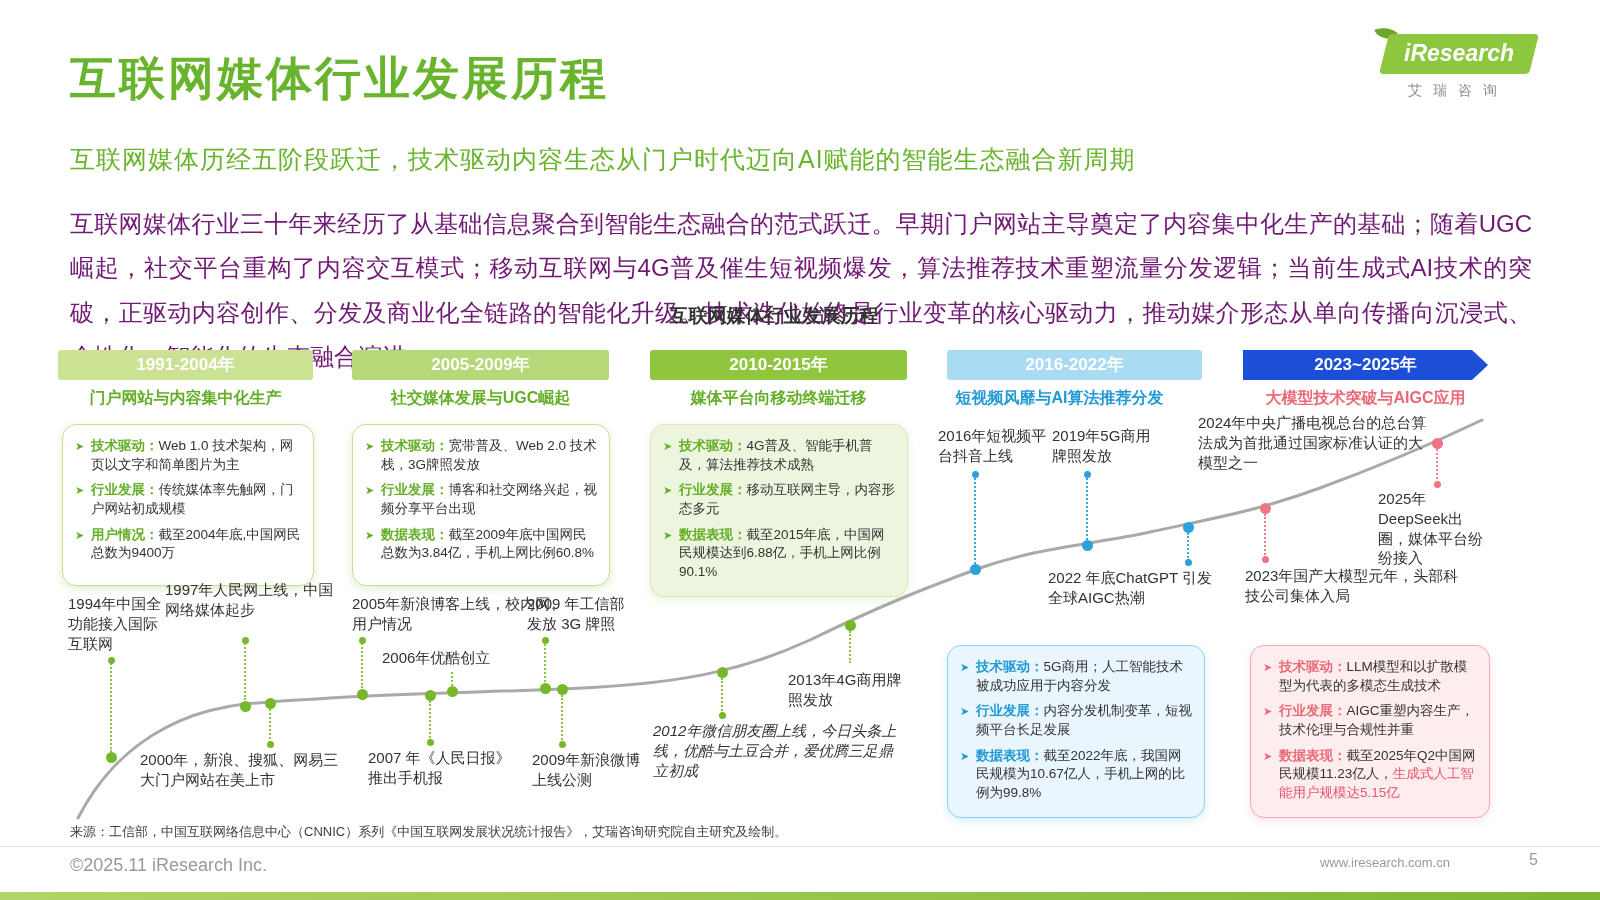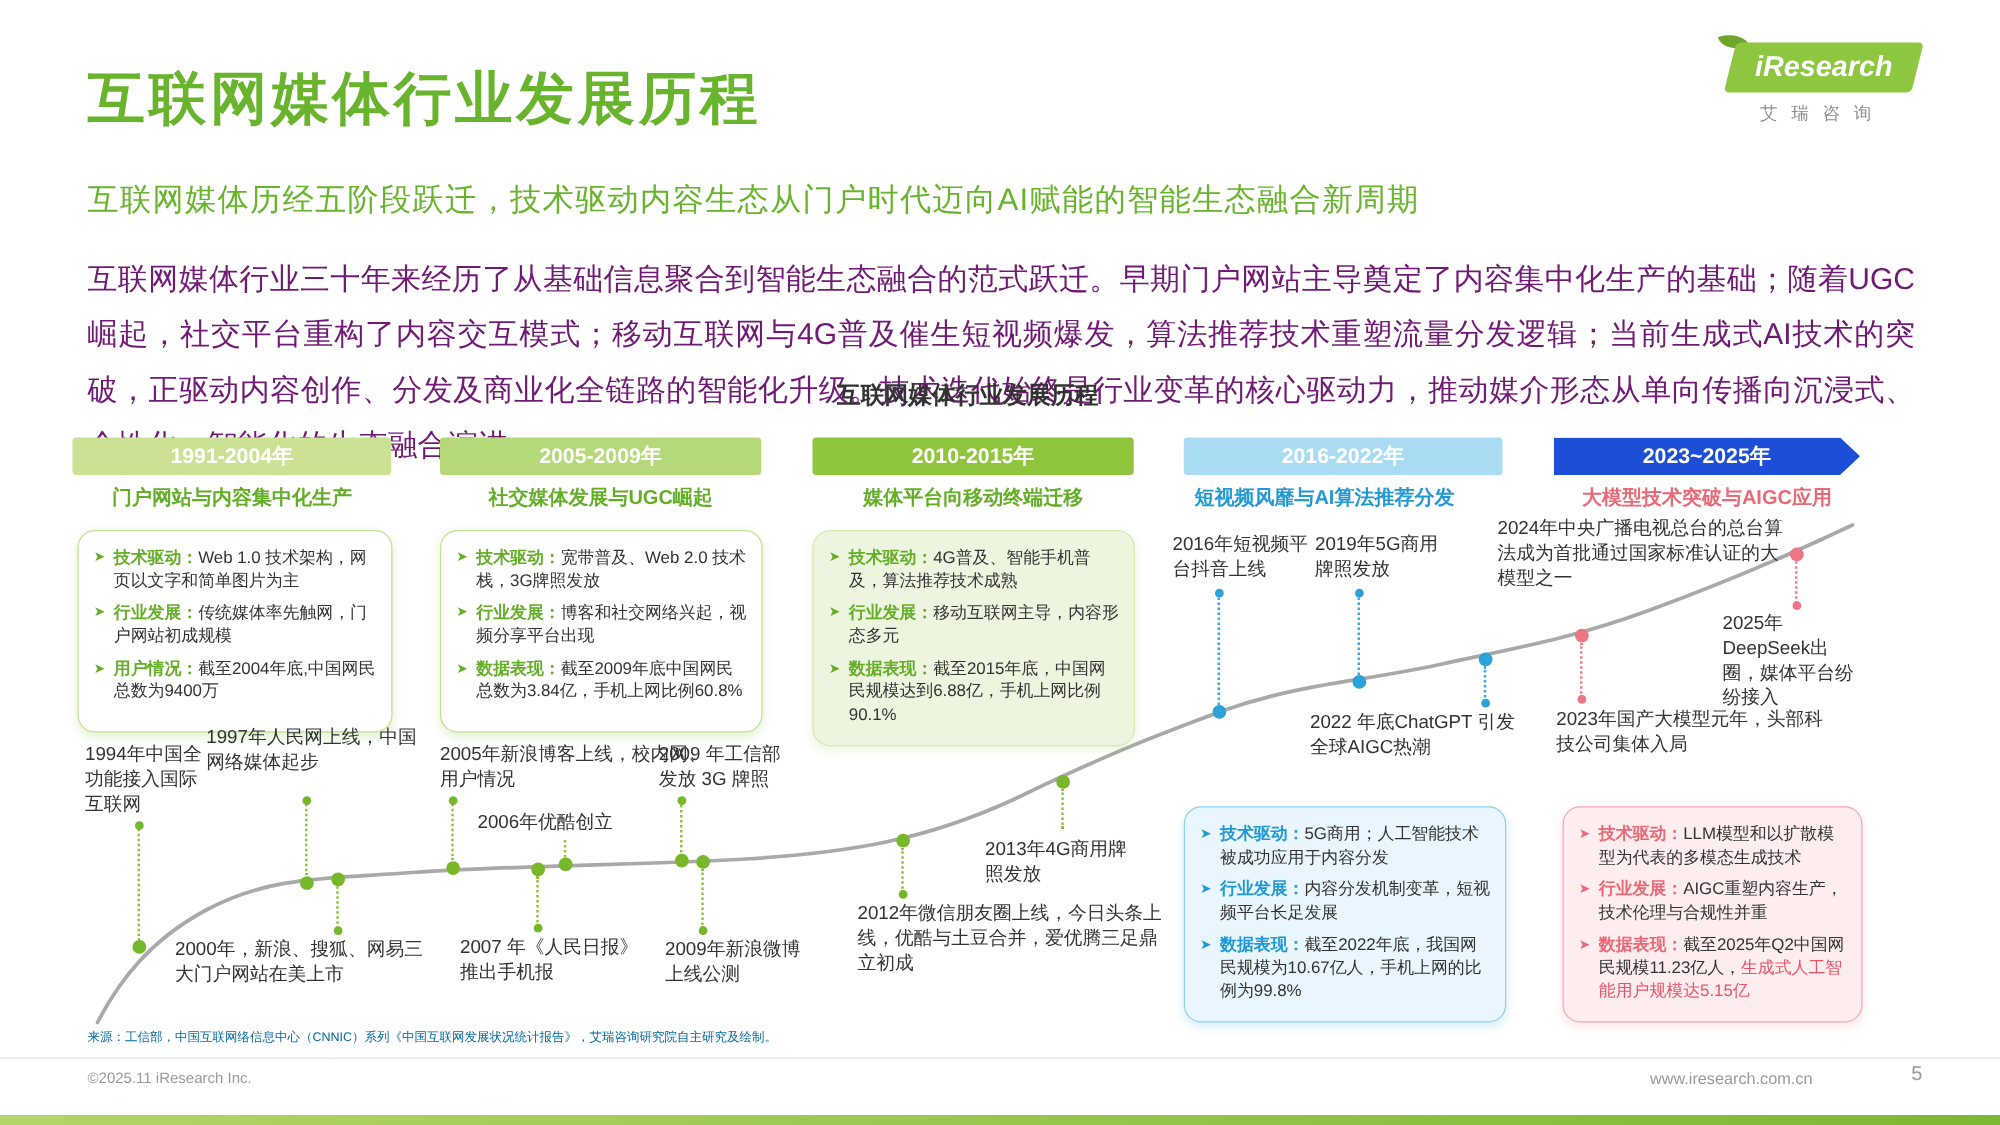--- a/index.html
+++ b/index.html
@@ -53,23 +53,23 @@
 
   
   .ms-label { font-size:15px; line-height:1.32; color:#333; }
   .stem { width:0; border-left:2px dotted #8cc63f; margin-left:-1px; }
   .stem.b { border-color:#3aa9de; } .stem.p { border-color:#ef7f8c; }
   .dot { width:11px; height:11px; border-radius:50%; background:#76b82a; margin-left:-5.5px; margin-top:-5.5px; }
   .dot.sm { width:7px; height:7px; margin-left:-3.5px; margin-top:-3.5px; }
   .dot.b { background:#2ba2da; } .dot.p { background:#ee7583; }
 
   
-  .source { left:70px; top:823px; font-size:10px; color:#0369a1; }
+  .source { left:70px; top:823px; font-size:13px; color:#404040; }
   .foot-sep { left:0; top:846px; width:1600px; height:1px; background:#e3e3e3; }
-  .copyright { left:70px; top:855px; font-size:12px; color:#9a9a9a; }
+  .copyright { left:70px; top:855px; font-size:18px; color:#9a9a9a; }
   .website { right:150px; top:855px; font-size:13px; color:#9a9a9a;margin-left:39px; }
   .pagenum { right:62px; top:851px; font-size:16px; color:#999; }
   .bottom-bar { left:0; bottom:0; width:1600px; height:8px;
                 background:linear-gradient(90deg,#b3d468,#7db832); }
 </style>
 </head>
 <body>
 
 <div class="abs main-title">互联网媒体行业发展历程</div>
 <div class="abs sub-title">互联网媒体历经五阶段跃迁，技术驱动内容生态从门户时代迈向AI赋能的智能生态融合新周期</div>
@@ -210,21 +210,21 @@
 <div class="abs dot" style="left:545px;top:688px;"></div>
 
 <div class="abs dot" style="left:562px;top:689px;"></div>
 <div class="abs stem" style="left:562px;top:695px;height:48px;"></div>
 <div class="abs dot sm" style="left:562px;top:744px;"></div>
 <div class="abs ms-label" style="left:532px;top:750px;width:118px;">2009年新浪微博上线公测</div>
 
 <div class="abs dot" style="left:722px;top:672px;"></div>
 <div class="abs stem" style="left:722px;top:678px;height:36px;"></div>
 <div class="abs dot sm" style="left:722px;top:715px;"></div>
-<div class="abs ms-label" style="left:686px;top:721px;width:248px;">2012年微信朋友圈上线，今日头条上线，优酷与土豆合并，爱优腾三足鼎立初成</div>
+<div class="abs ms-label" style="left:653px;top:721px;width:248px;font-style:italic;">2012年微信朋友圈上线，今日头条上线，优酷与土豆合并，爱优腾三足鼎立初成</div>
 
 <div class="abs dot" style="left:850px;top:625px;"></div>
 <div class="abs stem" style="left:850px;top:631px;height:32px;"></div>
 <div class="abs ms-label" style="left:788px;top:670px;width:128px;">2013年4G商用牌照发放</div>
 
 <div class="abs ms-label" style="left:938px;top:426px;width:112px;">2016年短视频平台抖音上线</div>
 <div class="abs stem b" style="left:975px;top:474px;height:90px;"></div>
 <div class="abs dot sm b" style="left:975px;top:474px;"></div>
 <div class="abs dot b" style="left:975px;top:569px;"></div>
 

